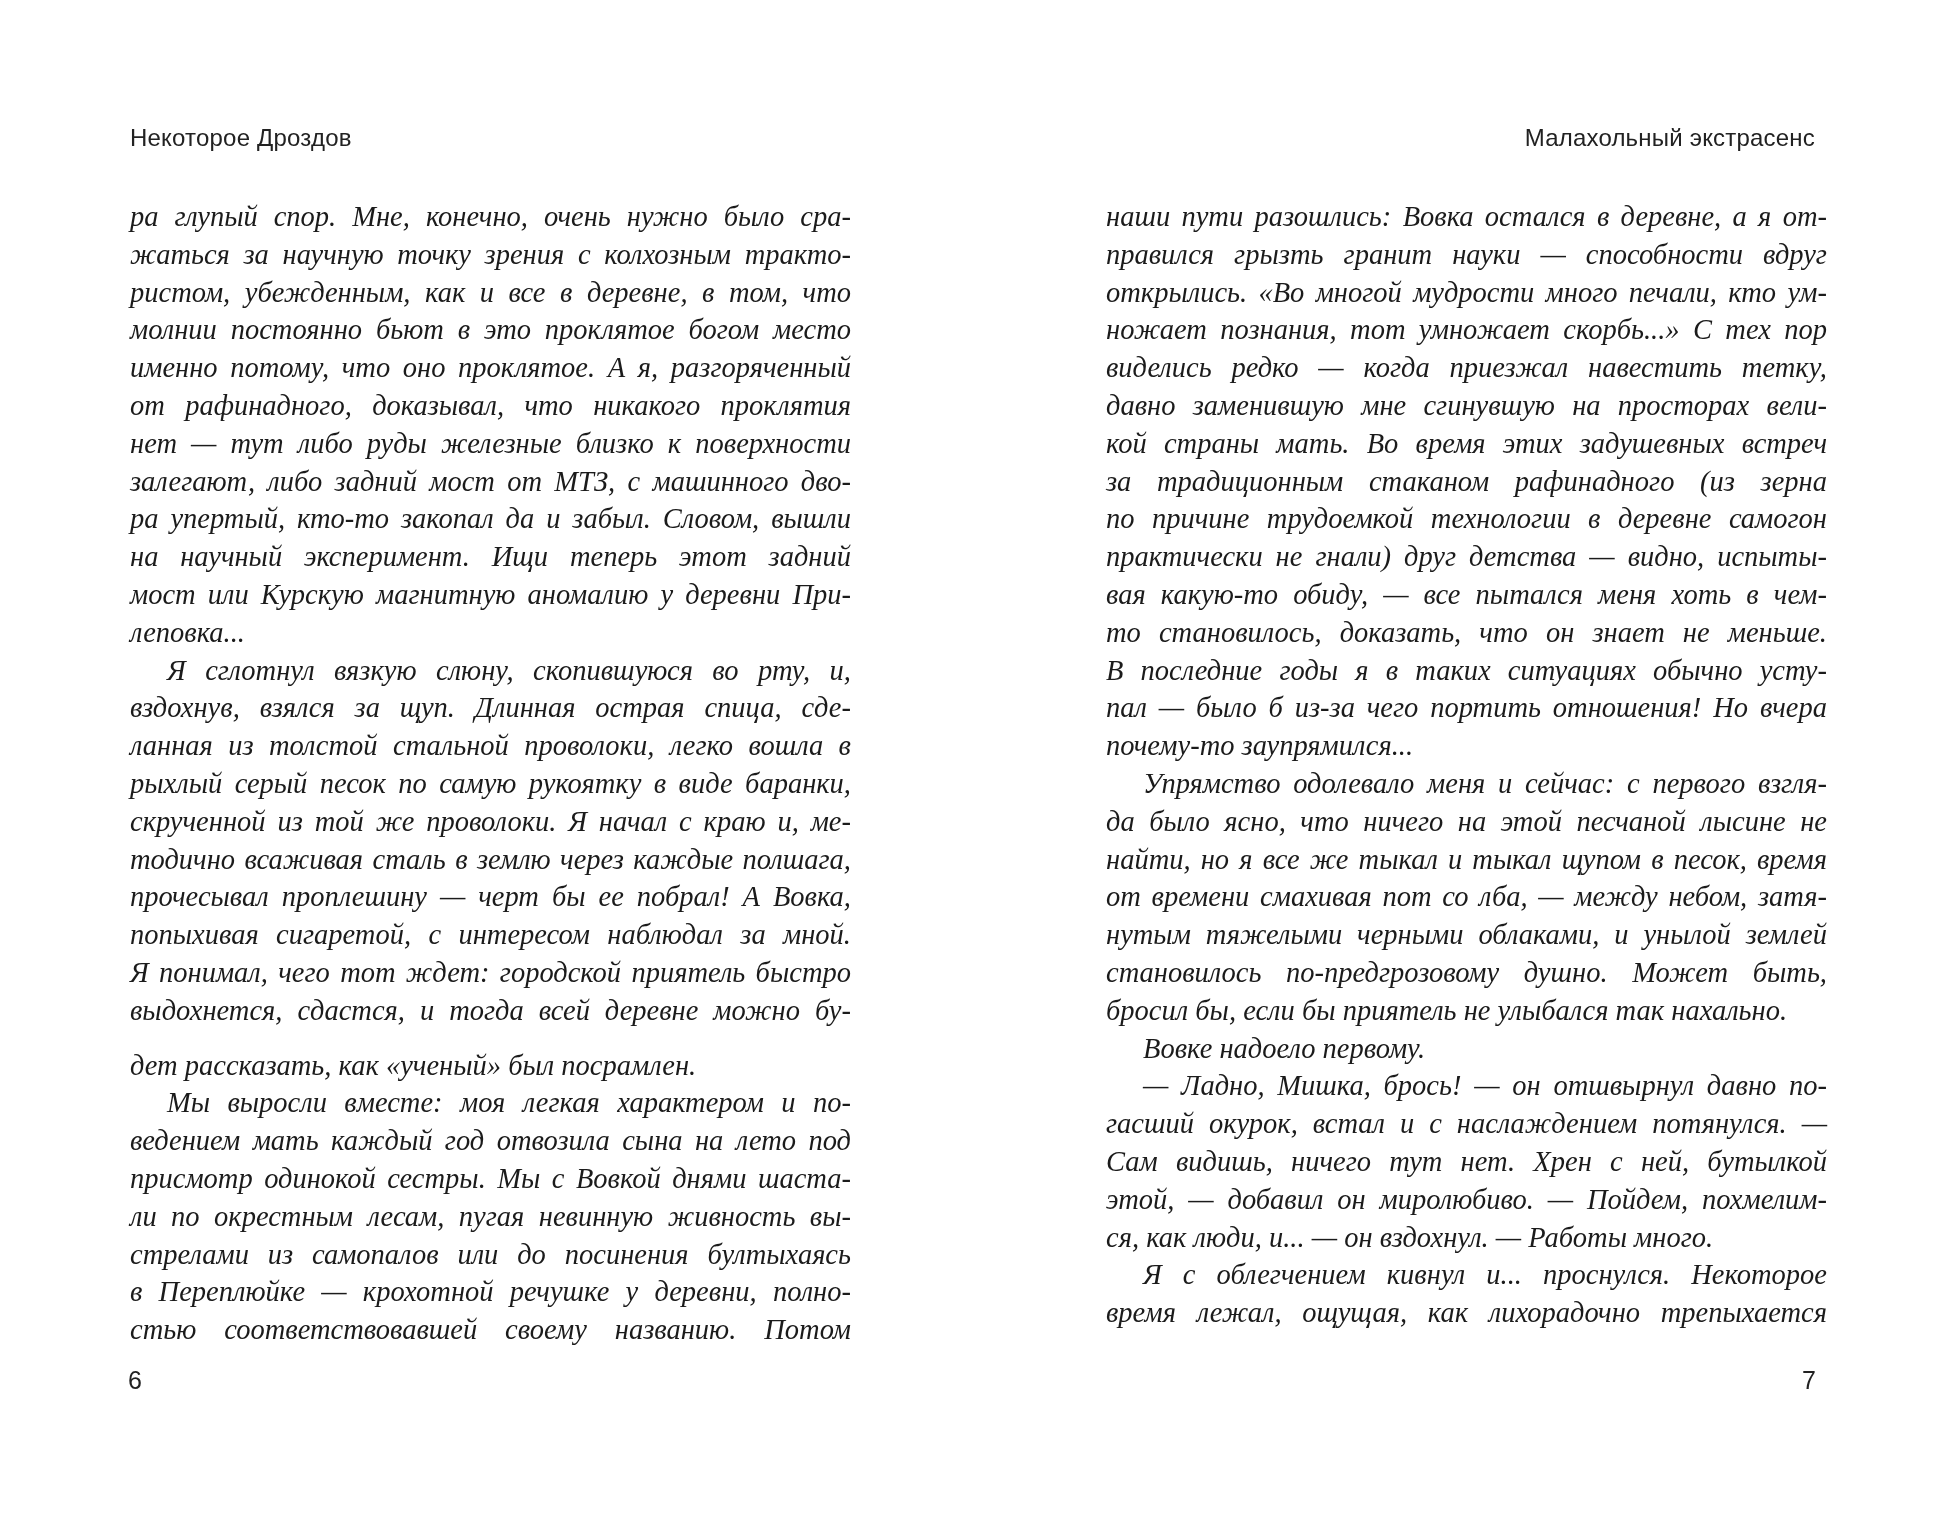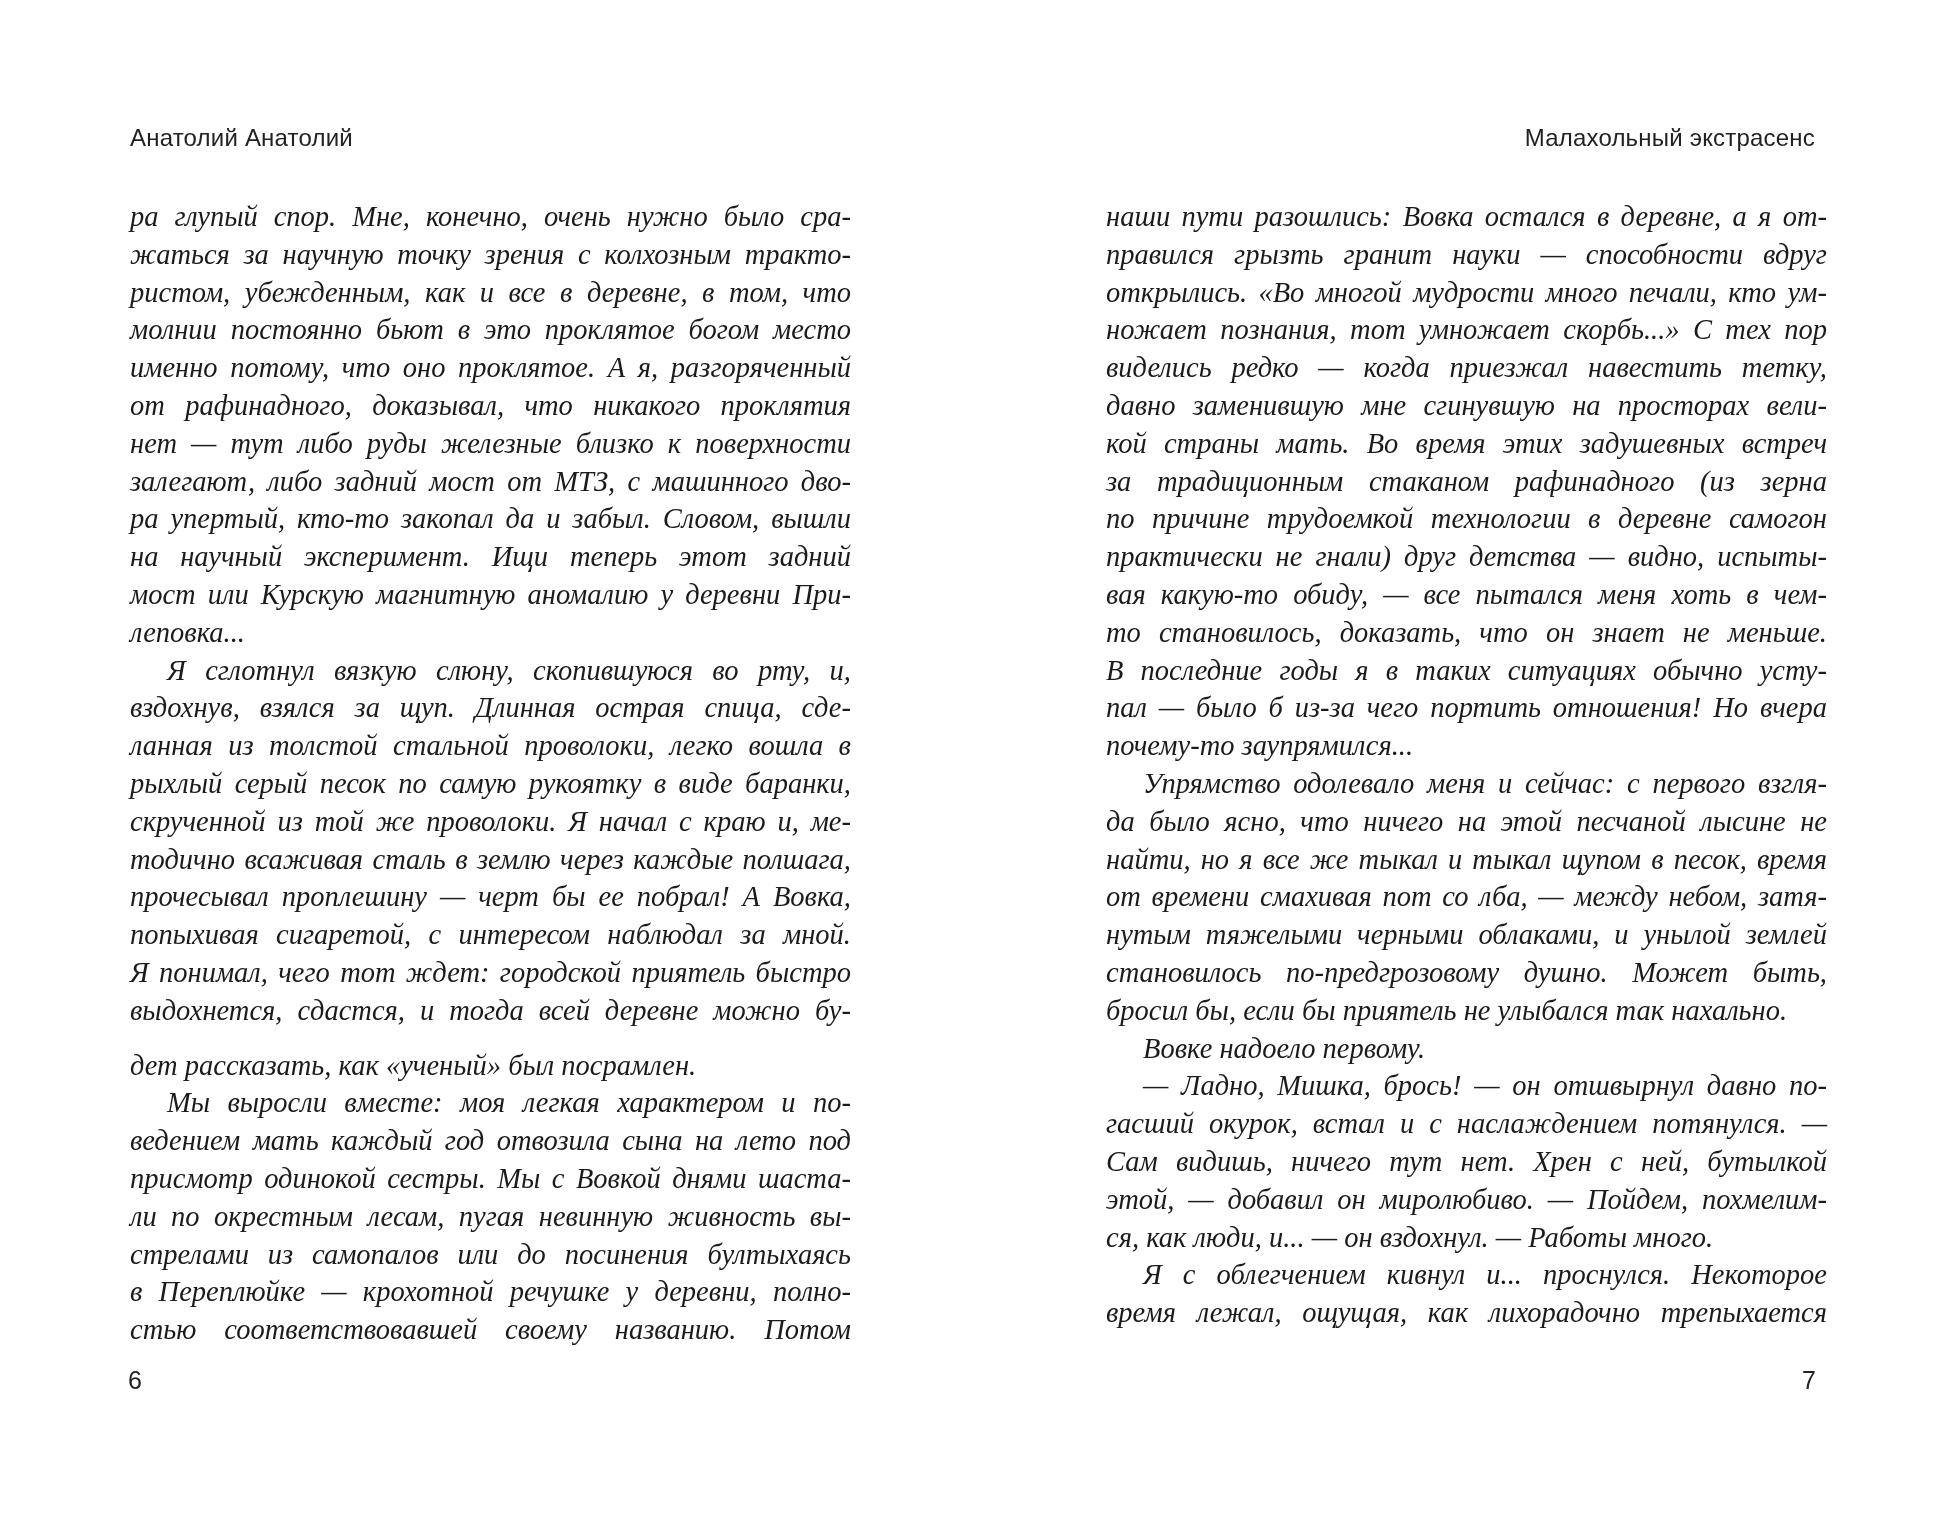--- a/index.html
+++ b/index.html
@@ -28,21 +28,21 @@
     position: absolute; top: 1366px;
     font-family: "Liberation Sans", sans-serif; font-size: 25px; color: #222;
   }
   .left .folio { left: 128px; }
   .right .folio { right: 130px; }
 </style>
 </head>
 <body>
 
 <div class="page left">
-  <div class="running-head">Анатолий Анатолий</div>
+  <div class="running-head">Некоторое Дроздов</div>
   <div class="body-text">
       <span class="line" style="white-space: nowrap;"><span style="white-space: nowrap; word-spacing: 0px;">ра глупый спор. Мне, конечно, очень нужно было сра-</span></span>
       <span class="line" style="white-space: nowrap;"><span style="white-space: nowrap; word-spacing: 0px;">жаться за научную точку зрения с колхозным тракто-</span></span>
       <span class="line" style="white-space: nowrap;"><span style="white-space: nowrap; word-spacing: 0px;">ристом, убежденным, как и все в деревне, в том, что</span></span>
       <span class="line" style="white-space: nowrap;"><span style="white-space: nowrap; word-spacing: 0px;">молнии постоянно бьют в это проклятое богом место</span></span>
       <span class="line" style="white-space: nowrap;"><span style="white-space: nowrap; word-spacing: 0px;">именно потому, что оно проклятое. А я, разгоряченный</span></span>
       <span class="line" style="white-space: nowrap;"><span style="white-space: nowrap; word-spacing: 0px;">от рафинадного, доказывал, что никакого проклятия</span></span>
       <span class="line" style="white-space: nowrap;"><span style="white-space: nowrap; word-spacing: 0px;">нет — тут либо руды железные близко к поверхности</span></span>
       <span class="line" style="white-space: nowrap;"><span style="white-space: nowrap; word-spacing: 0px;">залегают, либо задний мост от МТЗ, с машинного дво-</span></span>
       <span class="line" style="white-space: nowrap;"><span style="white-space: nowrap; word-spacing: 0px;">ра упертый, кто-то закопал да и забыл. Словом, вышли</span></span>

